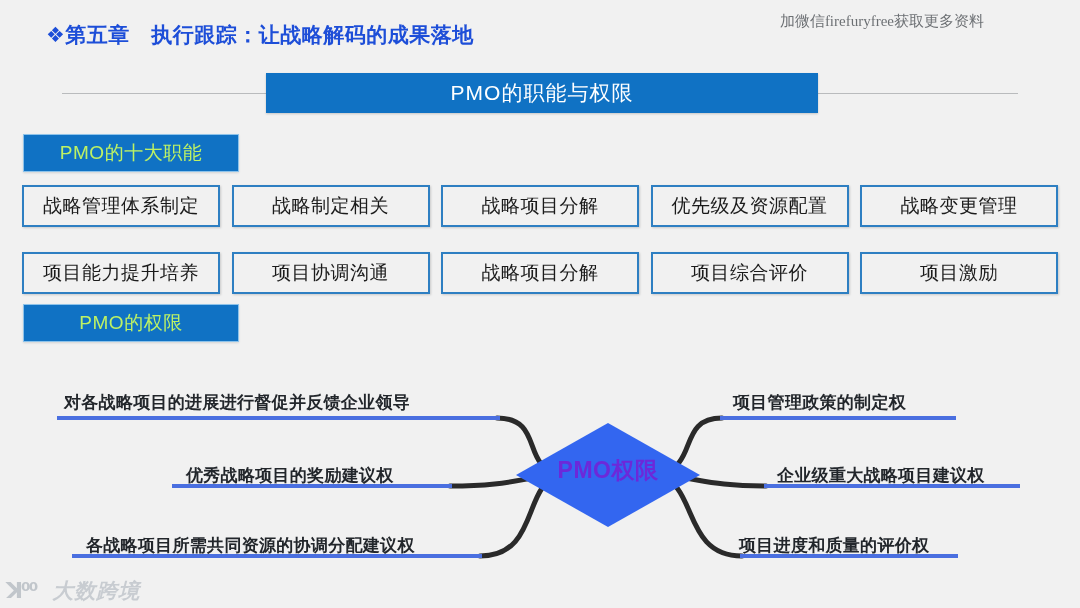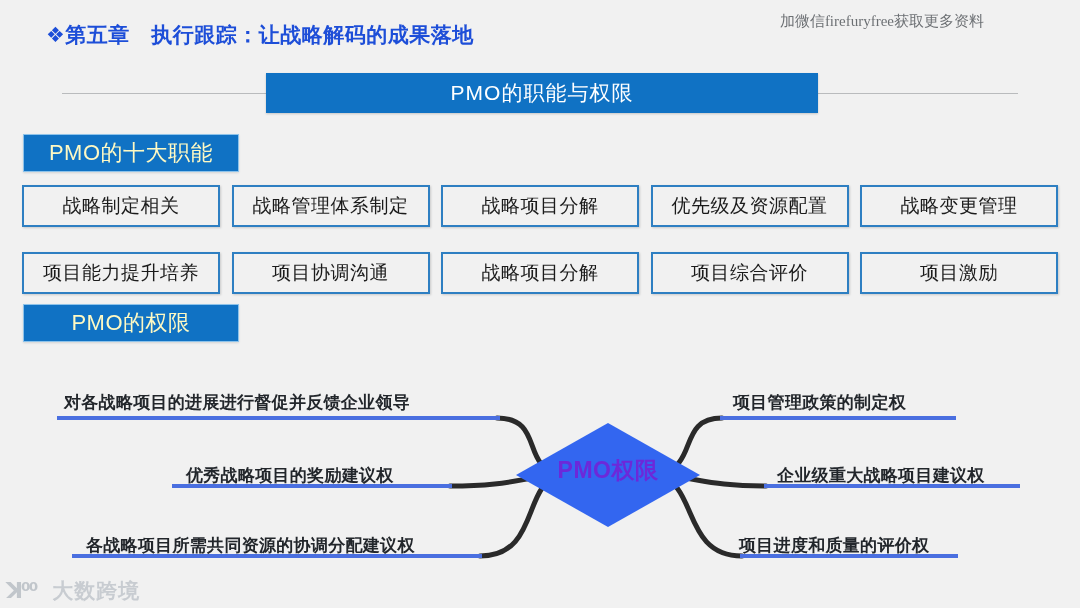--- a/index.html
+++ b/index.html
@@ -77,22 +77,22 @@
     height: 36px;
     width: 214px;
     background: #1072c4;
     border: 1px solid #8ec3ea;
     display: flex;
     align-items: center;
     justify-content: center;
     box-shadow: 0 1px 2px rgba(0,0,0,0.12);
   }
   .section-tag span {
-    color: #fef9c3;
-    font-size: 22px;
+    color: #bef264;
+    font-size: 19px;
     letter-spacing: 0.5px;
   }
   #tag-functions { left: 23px; top: 134px; }
   #tag-authority { left: 23px; top: 304px; }
 
   
   .fn-row {
     position: absolute;
     left: 22px;
     width: 1036px;
@@ -167,20 +167,21 @@
     color: #9aa3ad;
     margin-right: 16px;
     font-weight: bold;
     letter-spacing: -2px;
   }
   .footer-logo .wm-text {
     font-size: 21px;
     font-weight: bold;
     color: #a7afb8;
     letter-spacing: 1px;
+    font-style: italic;
   }
 </style>
 </head>
 <body>
 
 <div id="slide">
 
   <div class="chapter-header">
     <span class="chapter-text">❖第五章　执行跟踪：让战略解码的成果落地</span>
   </div>
@@ -191,25 +192,25 @@
   <div class="title-rule right"></div>
   <div class="title-banner">
     <span>PMO的职能与权限</span>
   </div>
 
   <div class="section-tag" id="tag-functions">
     <span>PMO的十大职能</span>
   </div>
 
   <div class="fn-row" id="fn-row-1">
-    <div class="fn-box w-narrow">
-        <span>战略制定相关</span>
-      </div>
     <div class="fn-box w-wide">
         <span>战略管理体系制定</span>
+      </div>
+    <div class="fn-box w-narrow">
+        <span>战略制定相关</span>
       </div>
     <div class="fn-box w-narrow">
         <span>战略项目分解</span>
       </div>
     <div class="fn-box w-wide">
         <span>优先级及资源配置</span>
       </div>
     <div class="fn-box w-narrow">
         <span>战略变更管理</span>
       </div>

